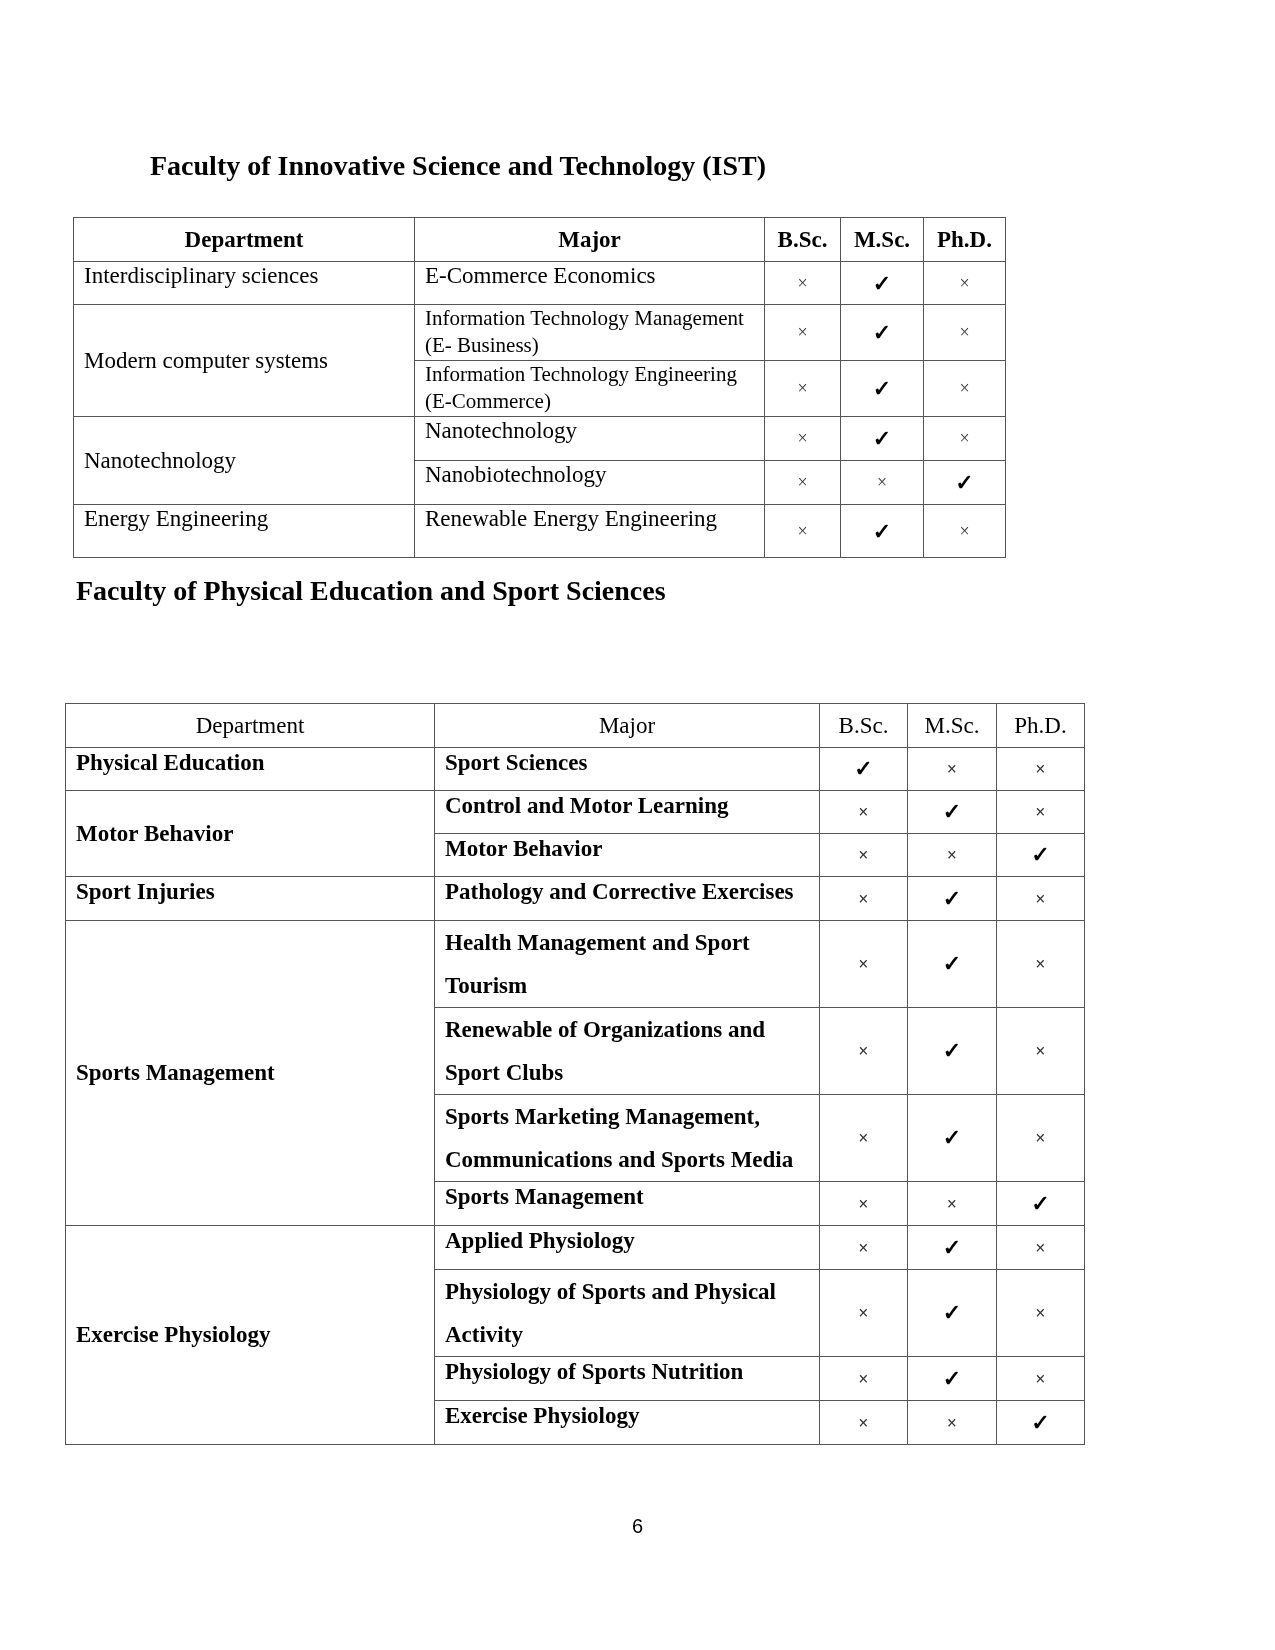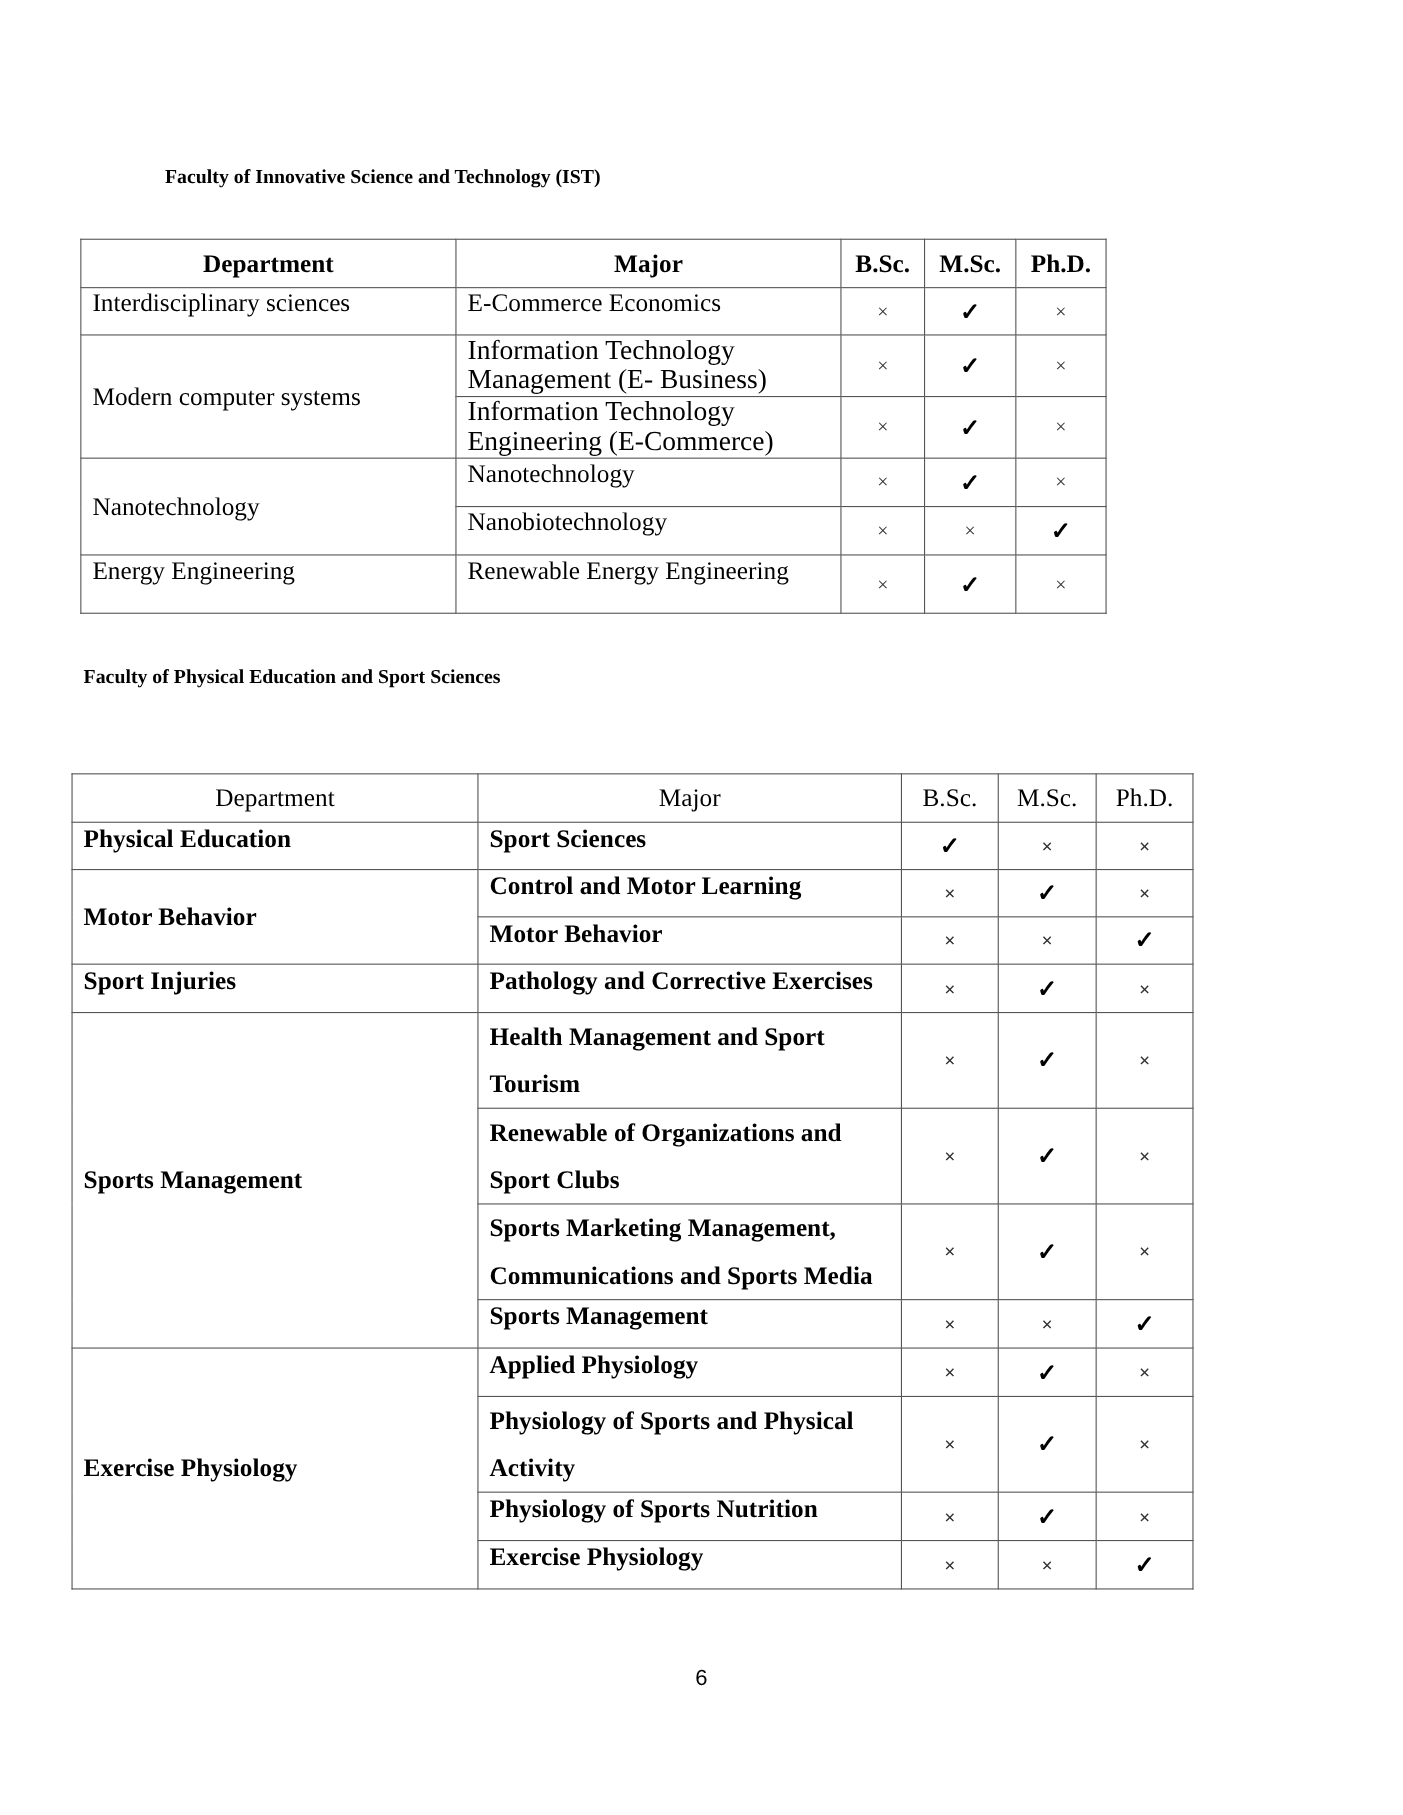--- a/index.html
+++ b/index.html
@@ -1,26 +1,26 @@
 <!DOCTYPE html>
 <html><head>
 <meta charset="utf-8">
 <style>
   html, body { margin:0; padding:0; background:#ffffff; }
   body { width:1275px; height:1650px; position:relative; font-family:"Liberation Serif", serif; color:#000; overflow:hidden; }
-  .h1 { position:absolute; font-weight:bold; font-size:18px; white-space:nowrap; }
+  .h1 { position:absolute; font-weight:bold; font-size:28px; white-space:nowrap; }
   table { position:absolute; border-collapse:collapse; }
   td, th { border:1.5px solid #555; padding:0 10px; vertical-align:top; text-align:left; }
   .mark { text-align:center; vertical-align:middle; padding:0; }
   .chk { font-size:22px; font-weight:bold; }
   .x { font-size:18px; color:#333; }
   #t1 { left:73px; top:217px; font-size:23px; }
   #t1 th { font-weight:bold; font-size:23px; text-align:center; height:43px; vertical-align:middle; }
   #t1 td { line-height:27px; }
-  #t1 .small { font-size:25px; line-height:27px; }
+  #t1 .small { font-size:21px; line-height:27px; }
   #t2 { left:65px; top:703px; font-size:23px; }
   #t2 th { font-weight:normal; font-size:23px; text-align:center; height:43px; vertical-align:middle; }
   #t2 td { line-height:30px;font-weight:bold; }
   #t2 .dbl { line-height:43px; }
   .dept-mid { vertical-align:middle; }
   .pagenum { position:absolute; left:0; width:1275px; top:1515px; text-align:center; font-family:"Liberation Sans", sans-serif; font-size:20px; }
 </style>
 </head>
 <body>
 
@@ -78,21 +78,21 @@
   <tr style="height:53px">
     <td>Energy Engineering</td>
     <td>Renewable Energy Engineering</td>
     <td class="mark x">×</td>
     <td class="mark chk">✓</td>
     <td class="mark x">×</td>
   </tr>
 </tbody>
   </table>
 
-<div class="h1" style="left:76px; top:605px;">Faculty of Physical Education and Sport Sciences</div>
+<div class="h1" style="left:76px; top:575px;">Faculty of Physical Education and Sport Sciences</div>
 
 <table id="t2">
   <colgroup>
       <col style="width:369px">
       <col style="width:385px">
       <col style="width:88px">
       <col style="width:89px">
       <col style="width:88px">
     </colgroup>
   <tbody>

